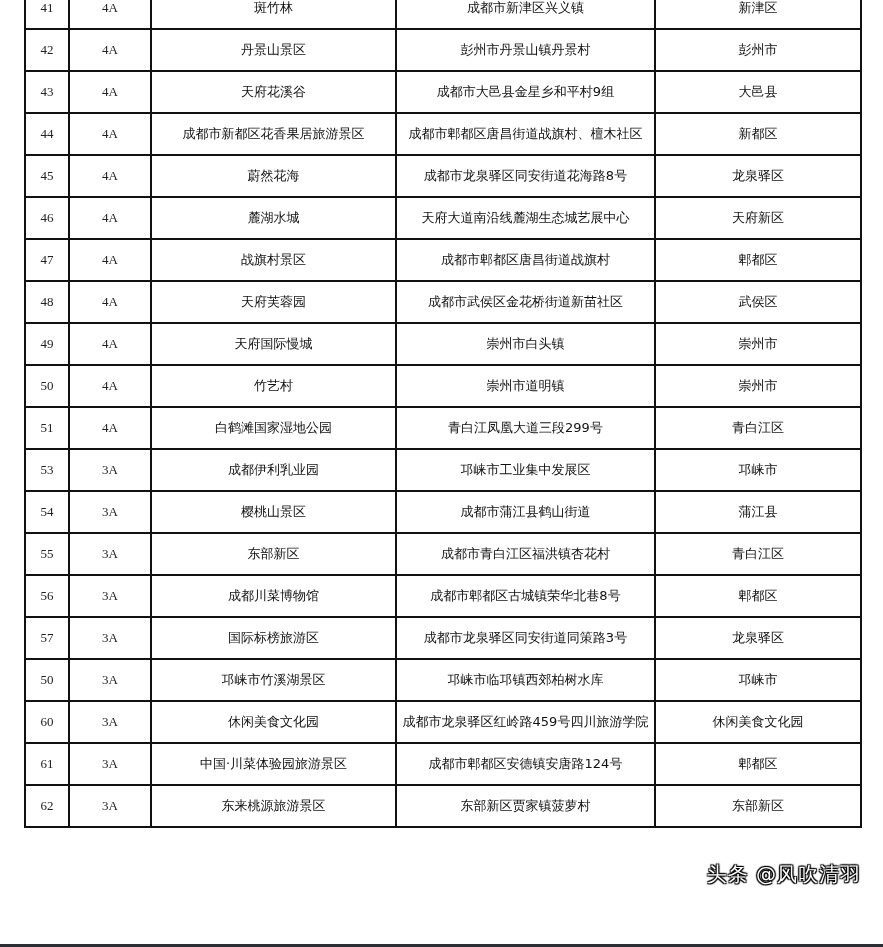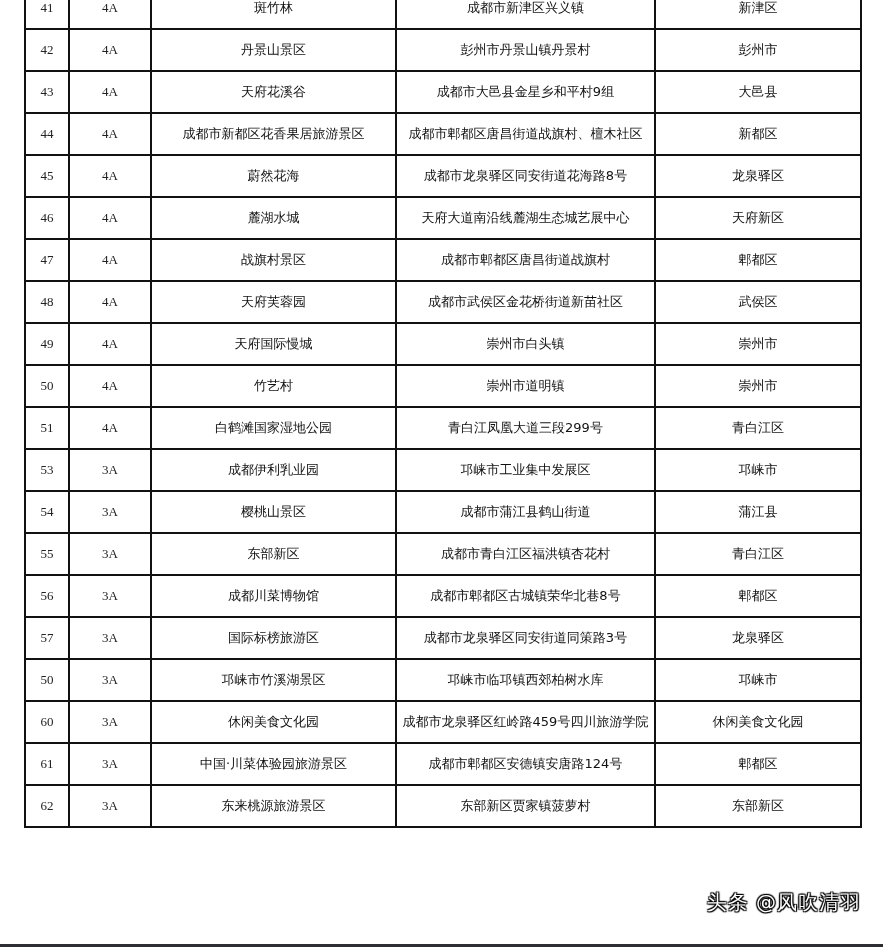--- a/index.html
+++ b/index.html
@@ -41,21 +41,20 @@
   .bottom-bar {
     position: absolute; left: 0; top: 944px; width: 883px; height: 3px;
     background: #2b2e35;
   }
   .watermark {
     position: absolute; right: 22px; top: 861px;
     font-size: 20px; color: #ffffff;
     letter-spacing: 1px;
     text-shadow: 0 0 2px #000, 1px 1px 1px #000, -1px -1px 1px #000, 1px -1px 1px #000, -1px 1px 1px #000;
     font-family: "DejaVu Sans", sans-serif;
-    margin-top: 28px;
   }
 </style>
 </head>
 <body>
 
 <div class="table-wrap">
   <table>
     <colgroup>
       <col class="c1">
         <col class="c2">

